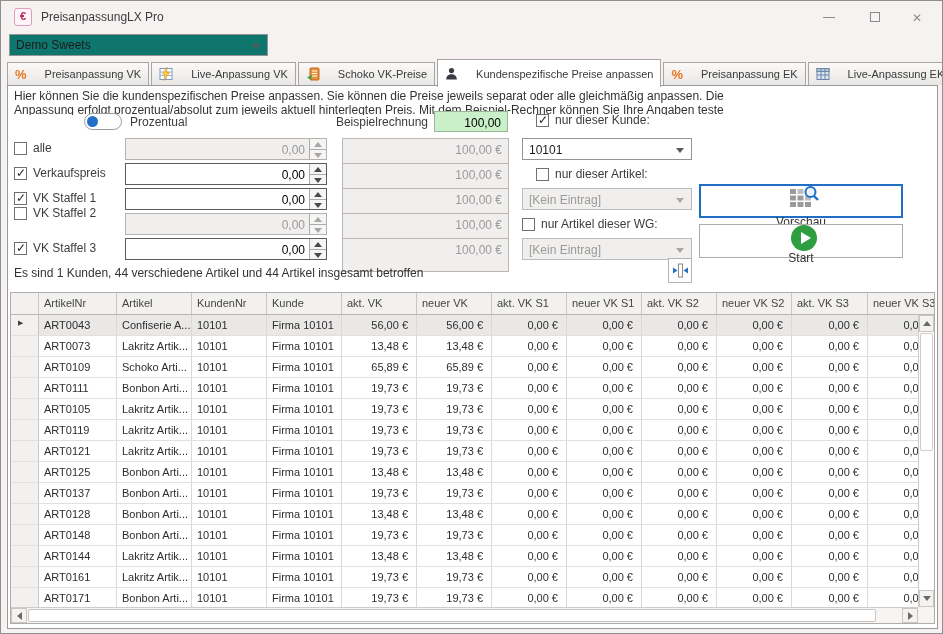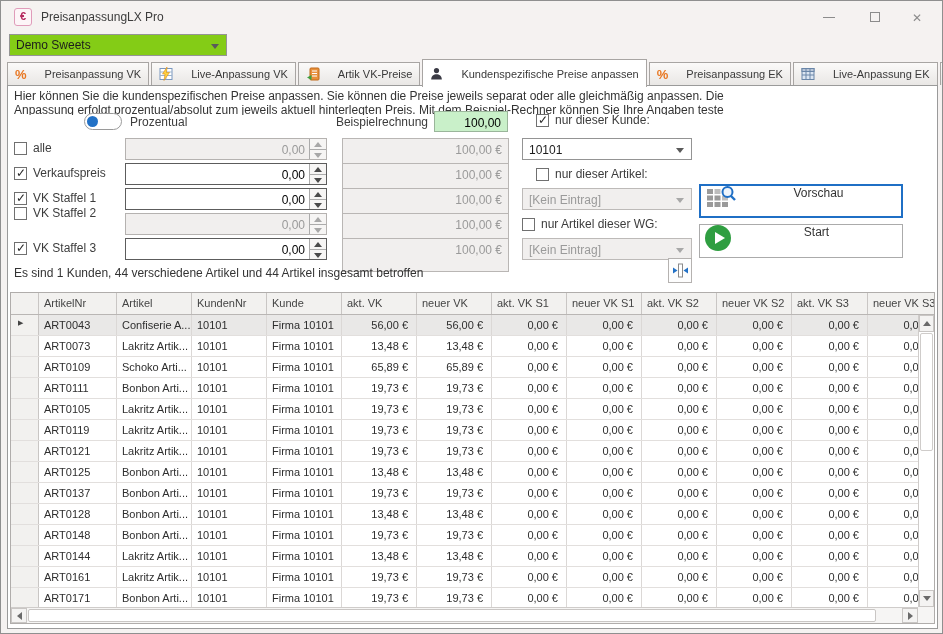--- a/index.html
+++ b/index.html
@@ -11,21 +11,21 @@
   .app-icon { position:absolute; left:13px; top:7px; width:18px; height:18px; border:1px solid #e09cba; border-radius:3px; background:#fdf5f8; }
   .app-icon::before { content:"€"; position:absolute; left:0; right:0; top:1px; text-align:center; font-size:11px; font-weight:bold; color:#b5285e; }
   .win-title { position:absolute; left:40px; top:9px; font-size:12px; color:#3c3c3c; }
   .cap-btn { position:absolute; top:2px; width:34px; height:28px; display:flex; align-items:center; justify-content:center; color:#8c8c8c; cursor:default; }
   .cap-min { right:96px; } .cap-max { right:50px; } .cap-close { right:8px; }
   .glyph-min { width:12px; height:0; border-top:1px solid #8c8c8c; }
   .glyph-max { width:10px; height:10px; border:1px solid #8c8c8c; }
   .glyph-close::before { content:"✕"; font-size:12px; color:#8c8c8c; }
 
   
-  .select { position:absolute; left:8px; top:33px; width:218px; height:22px; background:#84cc16; border:1px solid #949494; font-size:12px; color:#1c1c1c; padding:3px 18px 0 6px; }
+  .select { position:absolute; left:8px; top:33px; width:259px; height:22px; background:#0f766e; border:1px solid #949494; font-size:12px; color:#1c1c1c; padding:3px 18px 0 6px; }
   .select::after { content:""; position:absolute; right:7px; top:9px; border-left:4px solid transparent; border-right:4px solid transparent; border-top:5px solid #5a5a5a; }
 
   
   .tabbar { position:absolute; left:6px; top:58px; height:26px; display:flex; align-items:flex-end; z-index:6; }
   .tab { height:23px; display:flex; align-items:center; gap:18px; padding:0 7px; margin-right:2px; font-size:11px; color:#3a3a3a; white-space:nowrap;
          background:linear-gradient(#fbfaf9,#e9e7e5); border:1px solid #a8a5a3; border-bottom:none; }
   .tab.active { height:28px; margin-bottom:-2px; background:#fff; z-index:7; position:relative; font-size:11px; }
   .pct-icon::before { content:"%"; font-size:13px; font-weight:bold; color:#e87722; }
   .tab .ticon { display:inline-flex; align-items:center; }
 
@@ -58,21 +58,21 @@
   .spin.disabled .val { color:#9a9a9a; }
   .spin.disabled .sb.up::before { border-bottom-color:#a8a8a8; }
   .spin.disabled .sb.dn::before { border-top-color:#a8a8a8; }
 
   .dd { position:absolute; left:514px; width:170px; height:22px; border:1px solid #949494; background:#fff; font-size:12px; color:#1c1c1c; padding:4px 18px 0 6px; white-space:nowrap; overflow:hidden; }
   .dd::after { content:""; position:absolute; right:7px; top:9px; border-left:4px solid transparent; border-right:4px solid transparent; border-top:5px solid #5a5a5a; }
   .dd.disabled { background:#f1efee; color:#9a9a9a; border-color:#bdbab8; }
   .dd.disabled::after { border-top-color:#a8a8a8; }
 
   
-  .abtn { position:absolute; left:691px; width:204px; height:34px; background:#fff; display:flex; align-items:flex-start; font-size:12px; color:#333; }
+  .abtn { position:absolute; left:691px; width:204px; height:34px; background:#fff; display:flex; align-items:center; font-size:12px; color:#333;flex-direction:column; }
   .abtn .cap { flex:1; text-align:center; }
   .btn-preview { top:98px; border:2px solid #1f6fc5; }
   .btn-start { top:138px; border:1px solid #ababab; }
   .start-ic { width:26px; height:26px; border-radius:50%; background:#2f9e41; margin-left:5px; position:relative; flex:none; }
   .start-ic::after { content:""; position:absolute; left:10px; top:7px; border-left:10px solid #fff; border-top:6px solid transparent; border-bottom:6px solid transparent; }
   .prev-ic { margin-left:5px; flex:none; }
 
   .status { position:absolute; left:6px; top:180px; font-size:12px; color:#333; }
   .splitter { position:absolute; left:660px; top:172px; width:24px; height:25px; border:1px solid #b5b2b0; background:#fdfdfd; display:flex; align-items:center; justify-content:center; }
 
@@ -147,21 +147,21 @@
     <div class="tab">
       <span class="ticon">
         <svg width="14" height="14" viewBox="0 0 14 14">
             <rect x="4" y="1" width="9" height="12" rx="1" fill="#e8913c" stroke="#c06a1a"></rect>
             <line x1="6" y1="4" x2="11" y2="4" stroke="#fff"></line>
             <line x1="6" y1="6.5" x2="11" y2="6.5" stroke="#fff"></line>
             <line x1="6" y1="9" x2="11" y2="9" stroke="#fff"></line>
             <polygon points="5.5,8 1,10.5 5.5,13" fill="#3f9e3f"></polygon>
           </svg>
       </span>
-      <span>Artik VK-Preise</span>
+      <span>Schoko VK-Preise</span>
     </div>
     <div class="tab active">
       <span class="ticon">
         <svg width="13" height="13" viewBox="0 0 13 13">
             <circle cx="6.5" cy="3.6" r="2.6" fill="#3a3a44"></circle>
             <path d="M1.2 12.5 C1.2 8.9 3.8 7.2 6.5 7.2 C9.2 7.2 11.8 8.9 11.8 12.5 Z" fill="#3a3a44"></path>
           </svg>
       </span>
       <span>Kundenspezifische Preise anpassen</span>
     </div>

